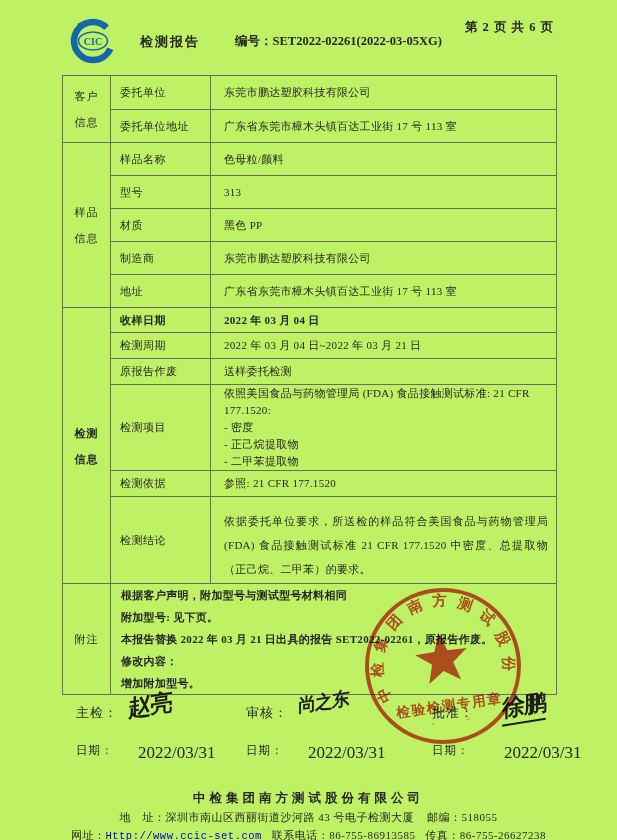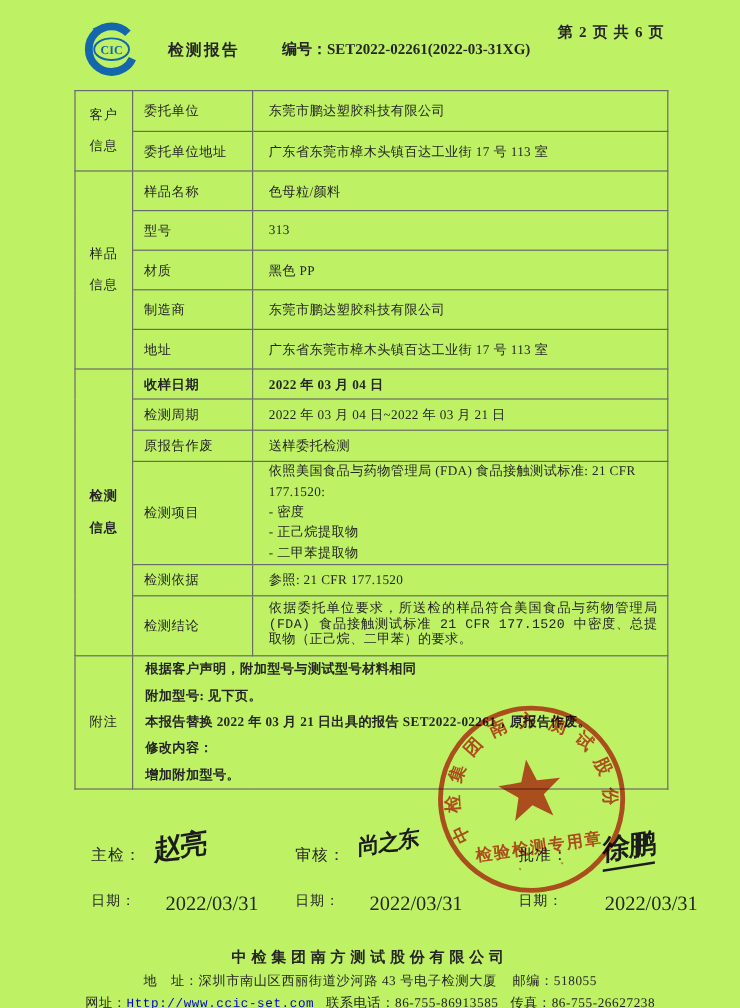--- a/index.html
+++ b/index.html
@@ -23,21 +23,21 @@
   table.report td { border:1px solid #6a6a6a; font-size:11px; vertical-align:middle; }
   td.sec { text-align:center; line-height:26px; letter-spacing:1px; }
   td.lbl { padding-left:9px; letter-spacing:0.5px; }
   td.val { padding-left:13px; padding-right:8px; letter-spacing:0.3px; }
   tr.h34 td { height:34px; } tr.h33 td { height:33px; }
   tr.h25 td { height:25px;font-weight:bold; } tr.h26 td { height:26px; }
   tr.h86 td { height:86px; } tr.h50 td { height:50px; }
   tr.h110 td { height:110px; }
   .mline div { line-height:17px; }
   .note-lines div { line-height:22px;font-weight:bold; }
-  .concl { line-height:13px; text-align:justify; padding-top:2px; padding-bottom:2px;font-family:Liberation Mono, monospace; }
+  .concl { line-height:24px; text-align:justify; padding-top:12px; padding-bottom:2px; }
 
   
   .sign-area { position:absolute; left:62px; top:690px; width:494px; height:75px; }
   .sig-col { position:absolute; width:168px; }
   .sig-col.c1 { left:14px; } .sig-col.c2 { left:184px; } .sig-col.c3 { left:348px; }
   .sig-role { position:absolute; left:0; top:14px; font-size:13px; letter-spacing:1px; }
   .sig-name { position:absolute; left:52px; top:0px; font-size:23px; font-weight:bold;
               color:#1c1c1c; transform:rotate(-9deg) skewX(-9deg); letter-spacing:-1px;
               border-bottom:2px solid transparent; white-space:nowrap; }
   .sig-name.underlined { border-bottom:2px solid #1c1c1c; }
@@ -62,21 +62,21 @@
   <div class="header">
     <svg class="logo" viewBox="0 0 58 50">
       <g fill="none">
         <circle cx="29" cy="25" r="19" stroke="#1467ab" stroke-width="6.5" stroke-dasharray="96 24" stroke-dashoffset="-8"></circle>
         <polygon points="13,8 22,4 19,13" fill="#1467ab"></polygon>
         <ellipse cx="29" cy="25" rx="14.5" ry="9" stroke="#1467ab" stroke-width="1.6"></ellipse>
         <text x="29" y="29" text-anchor="middle" font-size="10" font-weight="bold" fill="#1467ab" font-family="Liberation Serif, serif">CIC</text>
       </g>
     </svg>
     <div class="hdr-title">检测报告</div>
-    <div class="hdr-no"><span>编号：</span><span>SET2022-02261(2022-03-31XG)</span></div>
+    <div class="hdr-no"><span>编号：</span><span>SET2022-02261(2022-03-05XG)</span></div>
     <div class="hdr-page">第 2 页 共 6 页</div>
   </div>
 
   <table class="report">
     <colgroup>
         <col style="width:48px">
         <col style="width:100px">
         <col style="width:346px">
       </colgroup>
 

